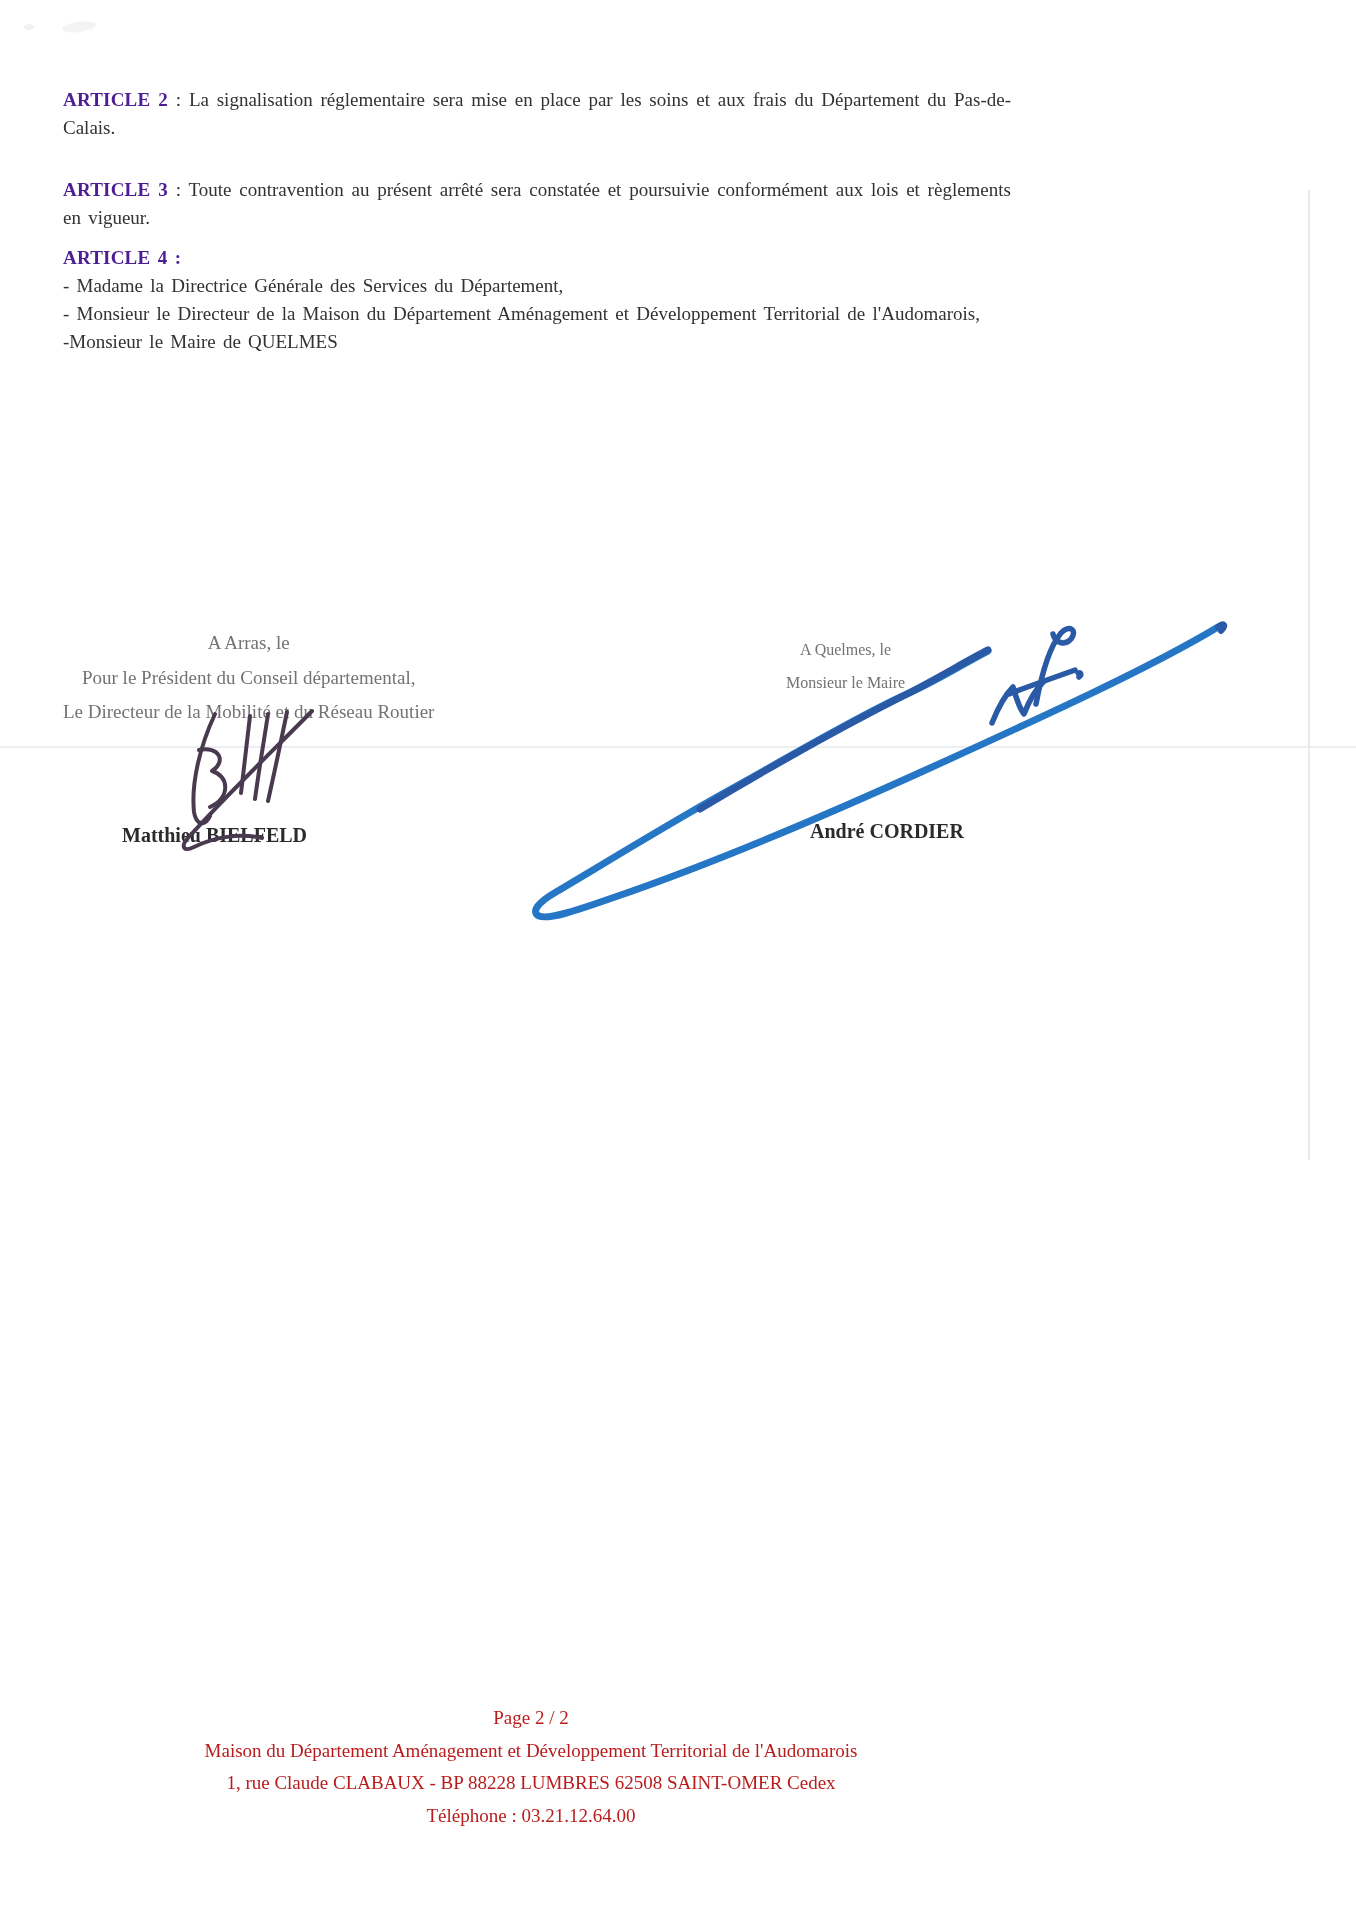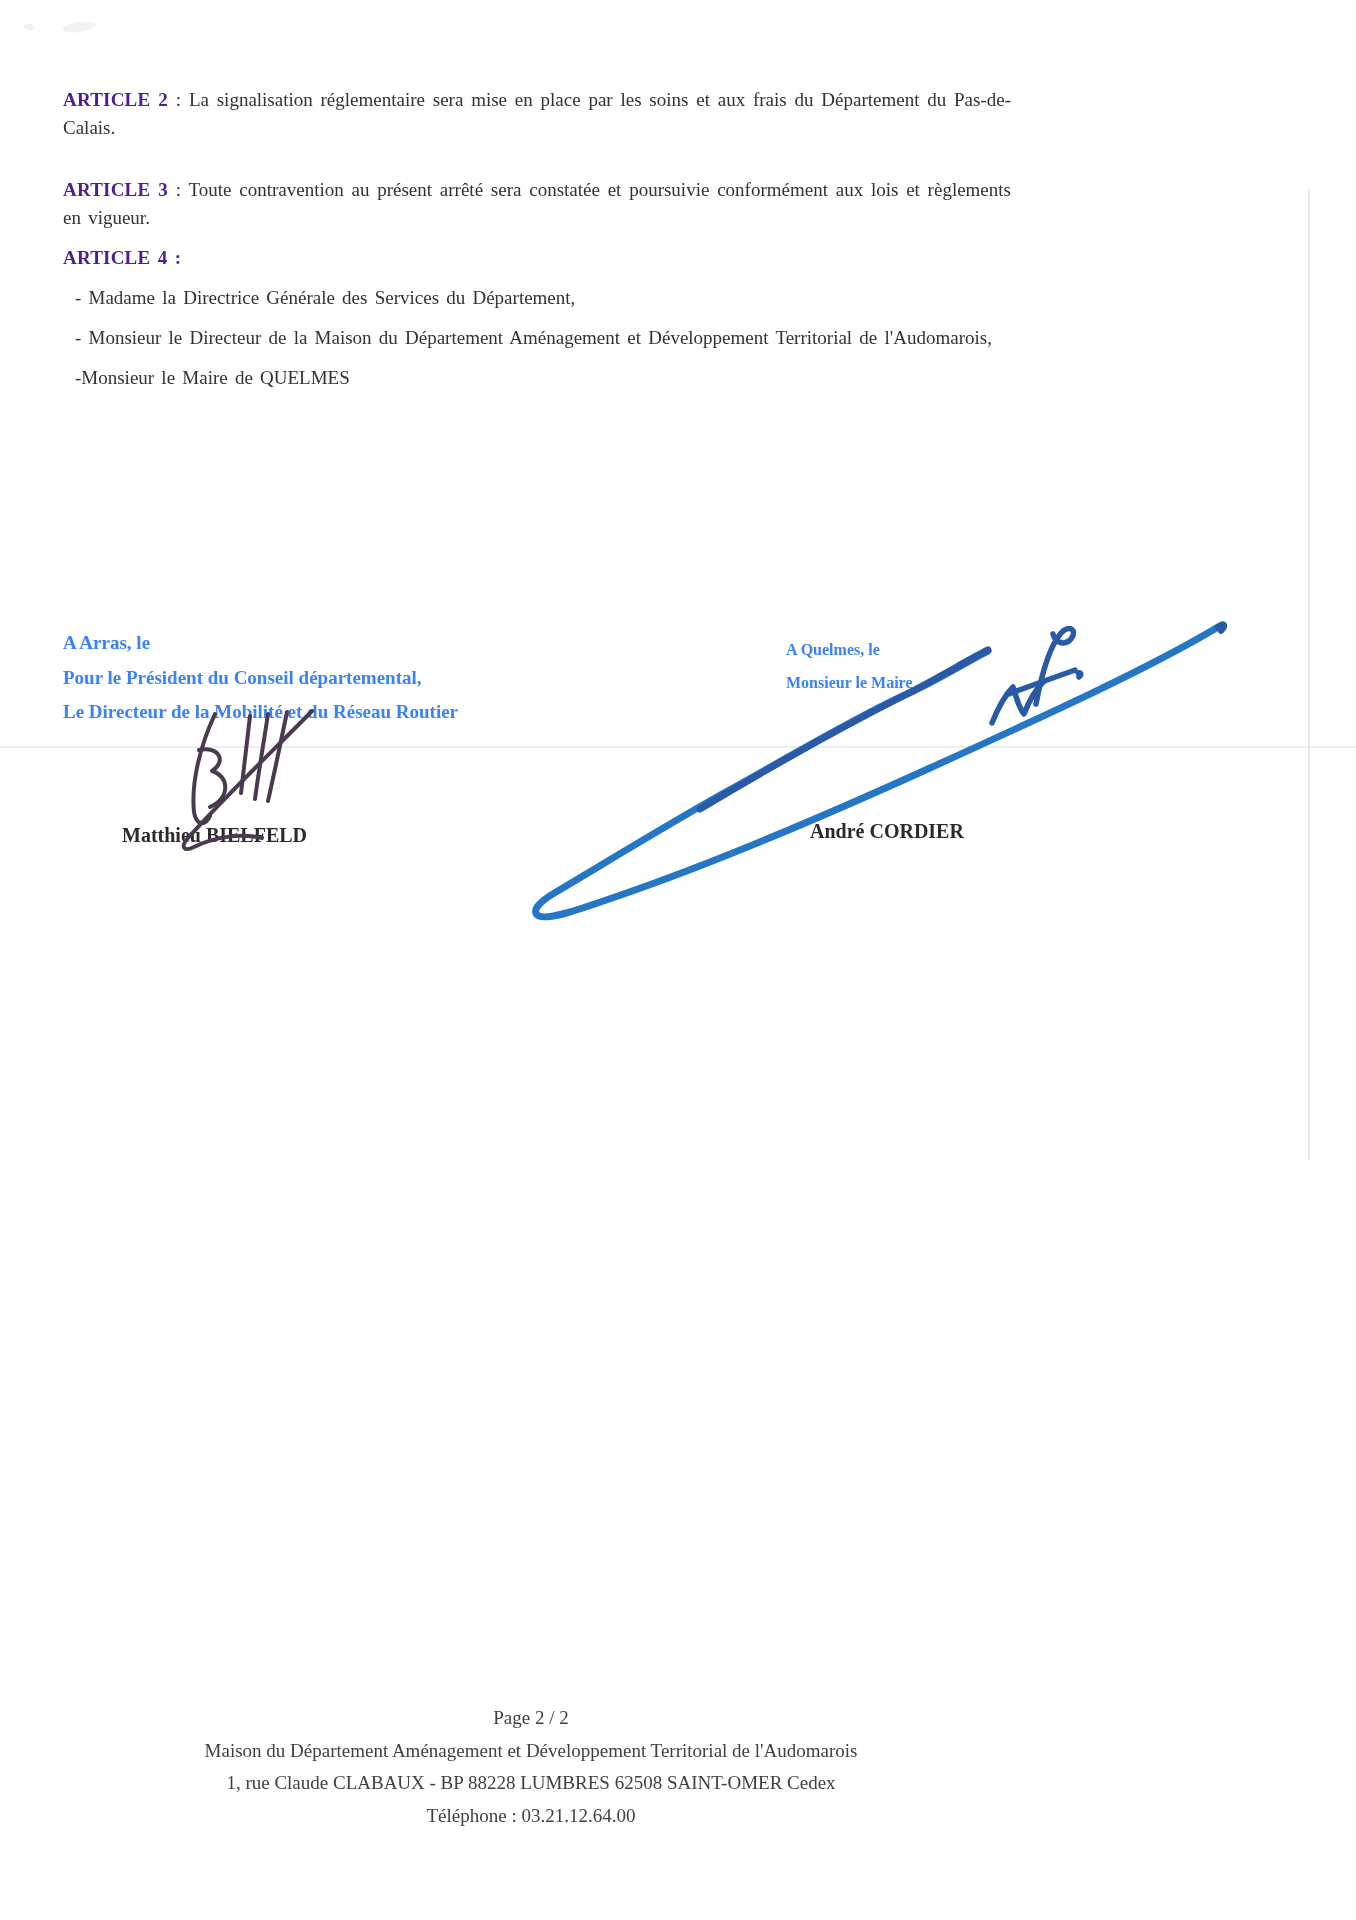--- a/index.html
+++ b/index.html
@@ -15,33 +15,33 @@
   
   #text-block{
     position:absolute;left:63px;top:86px;width:948px;
     font-size:19px;line-height:28px;
   }
   .para{margin:0;text-align:justify;word-spacing:0.13em;}
   .m-art3{margin-top:34px;}
   .m-art4{margin-top:12px;}
   .m-close{margin-top:24px;}
   .art-label{font-weight:bold;color:#4c1d95;letter-spacing:0.2px;}
-  .list-line{margin:12px;text-align:justify;word-spacing:0.13em;}
+  .list-line{margin:0;text-align:justify;word-spacing:0.13em;}
   
-  .sig-block{position:absolute;font-weight:bold;color:#3b82f6;}
+  .sig-block{position:absolute;font-weight:normal;color:#737373;text-align:center;}
   #sig-left{left:63px;top:626px;font-size:19px;line-height:34.5px;}
   #sig-right{left:786px;top:633px;font-size:16px;line-height:33px;}
   .sig-name{position:absolute;font-weight:bold;font-size:20px;color:#2b2b2e;}
   #name-left{left:122px;top:824px;}
   #name-right{left:810px;top:820px;}
   .sig-line{white-space:nowrap;}
   
   #footer{
     position:absolute;left:0;top:1702px;width:1062px;
-    text-align:center;font-size:19px;line-height:32.5px;color:#404040;
+    text-align:center;font-size:19px;line-height:32.5px;color:#b91c1c;
   }
   
   .sig-svg{position:absolute;pointer-events:none;}
   #svg-cordier{left:450px;top:590px;}
   #svg-bielfeld{left:160px;top:698px;}
   
   .scan-hline{position:absolute;left:0;top:746px;width:1356px;height:2px;background:#ebeff1;}
   .scan-vline{position:absolute;left:1308px;top:190px;width:2px;height:970px;background:#e9e9ec;}
   .smudge{position:absolute;background:#f1f1f1;border-radius:50%;}
   #smudge-1{left:24px;top:24px;width:10px;height:6px;}

